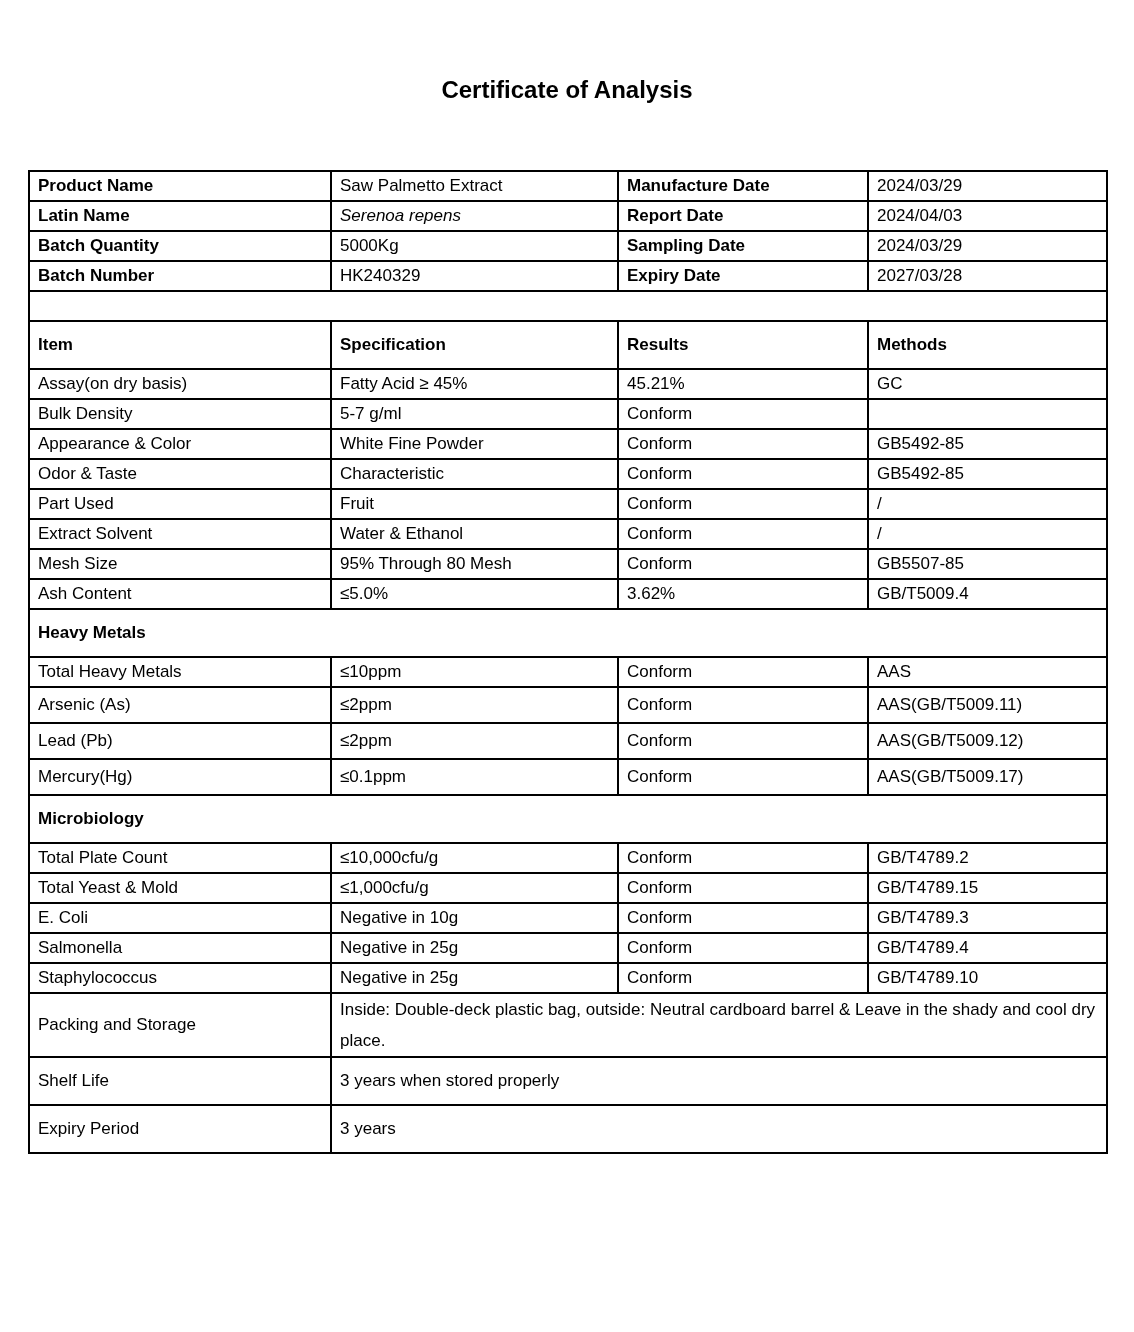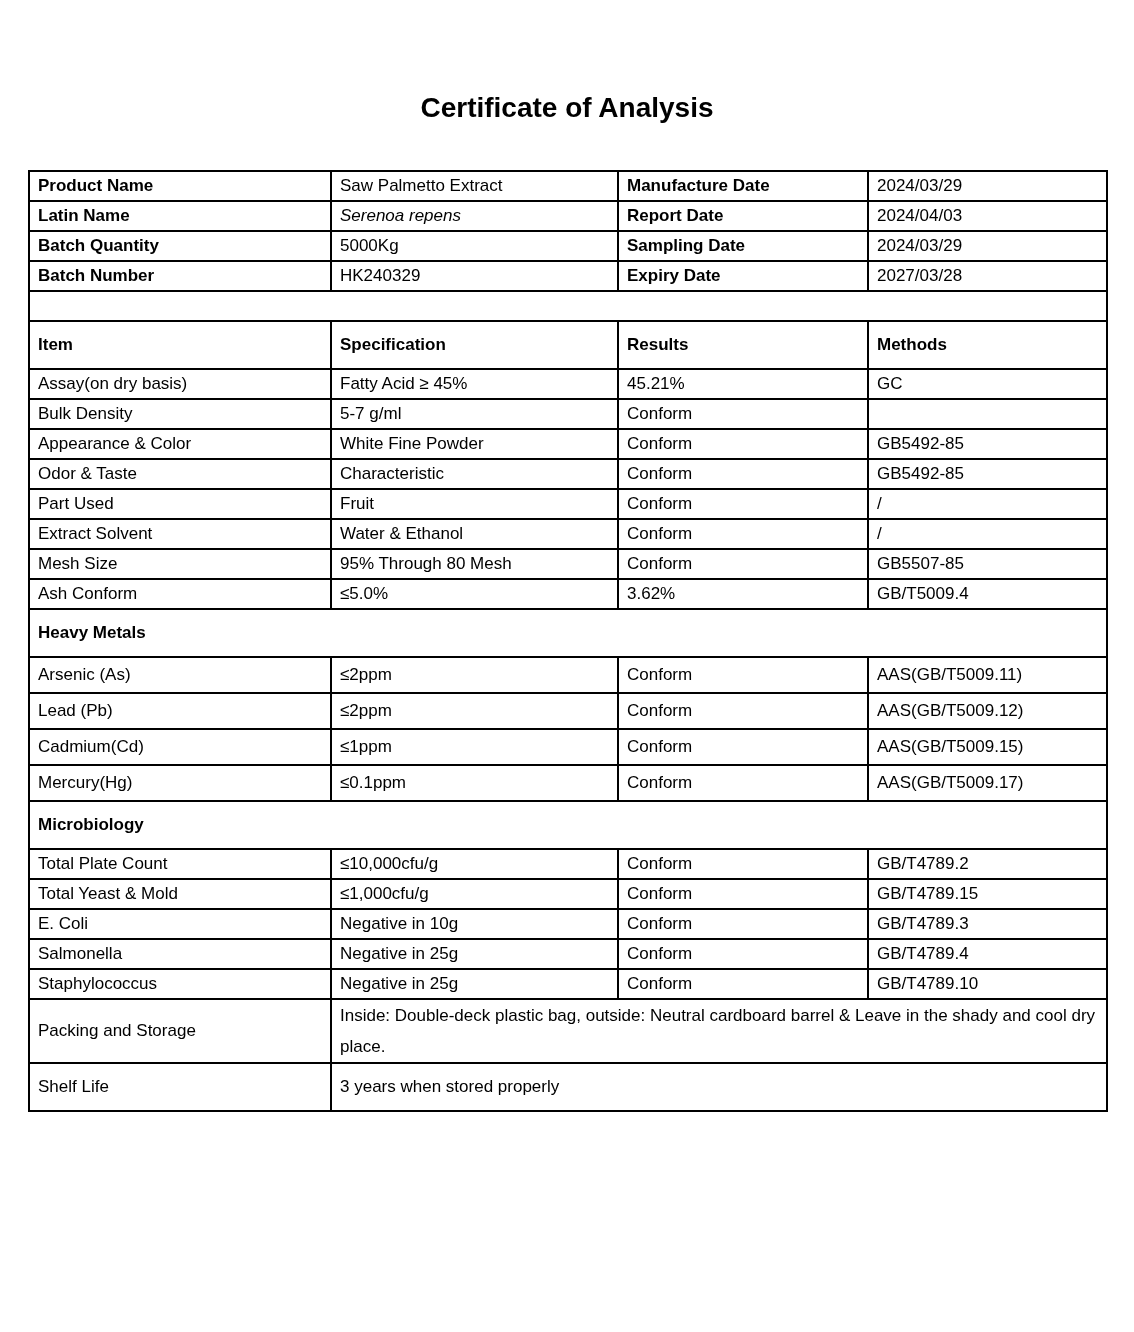--- a/index.html
+++ b/index.html
@@ -5,23 +5,23 @@
   * { box-sizing: border-box; }
   html, body { margin: 0; padding: 0; }
   body {
     width: 1134px; height: 1332px;
     background: #ffffff;
     font-family: "Liberation Sans", sans-serif;
     color: #000000;
   }
   .page { position: relative; width: 1134px; height: 1332px; background:#fff; }
   .title {
-    position: absolute; top: 92px; left: 0; width: 100%;
+    position: absolute; top: 76px; left: 0; width: 100%;
     text-align: center;
-    font-size: 28px; font-weight: bold;
+    font-size: 24px; font-weight: bold;
     letter-spacing: 0px;
   }
   table.coa {
     position: absolute; top: 170px; left: 28px;
     width: 1078px;
     border-collapse: collapse;
     table-layout: fixed;
   }
   table.coa td {
     border: 2px solid #000;
@@ -128,48 +128,48 @@
       <td>Conform</td>
       <td>/</td>
     </tr>
     <tr>
       <td>Mesh Size</td>
       <td>95% Through 80 Mesh</td>
       <td>Conform</td>
       <td>GB5507-85</td>
     </tr>
     <tr>
-      <td>Ash Conform</td>
+      <td>Ash Content</td>
       <td>≤5.0%</td>
       <td>3.62%</td>
       <td>GB/T5009.4</td>
     </tr>
 
     <tr class="r31">
       <td class="b" colspan="4">Heavy Metals</td>
     </tr>
+    <tr>
+      <td>Total Heavy Metals</td>
+      <td>≤10ppm</td>
+      <td>Conform</td>
+      <td>AAS</td>
+    </tr>
     <tr class="r36">
       <td>Arsenic (As)</td>
       <td>≤2ppm</td>
       <td>Conform</td>
       <td>AAS(GB/T5009.11)</td>
     </tr>
     <tr class="r36">
       <td>Lead (Pb)</td>
       <td>≤2ppm</td>
       <td>Conform</td>
       <td>AAS(GB/T5009.12)</td>
     </tr>
     <tr class="r36">
-      <td>Cadmium(Cd)</td>
-      <td>≤1ppm</td>
-      <td>Conform</td>
-      <td>AAS(GB/T5009.15)</td>
-    </tr>
-    <tr class="r36">
       <td>Mercury(Hg)</td>
       <td>≤0.1ppm</td>
       <td>Conform</td>
       <td>AAS(GB/T5009.17)</td>
     </tr>
 
     <tr class="r31">
       <td class="b" colspan="4">Microbiology</td>
     </tr>
     <tr>
@@ -204,16 +204,20 @@
     </tr>
 
     <tr class="r64">
       <td>Packing and Storage</td>
       <td colspan="3" class="wrap">Inside: Double-deck plastic bag, outside: Neutral cardboard barrel &amp; Leave in the shady and cool dry place.</td>
     </tr>
     <tr class="r31">
       <td>Shelf Life</td>
       <td colspan="3">3 years when stored properly</td>
     </tr>
+    <tr class="r31">
+      <td>Expiry Period</td>
+      <td colspan="3">3 years</td>
+    </tr>
 
   </tbody>
     </table>
 </div>
 
 </body></html>

